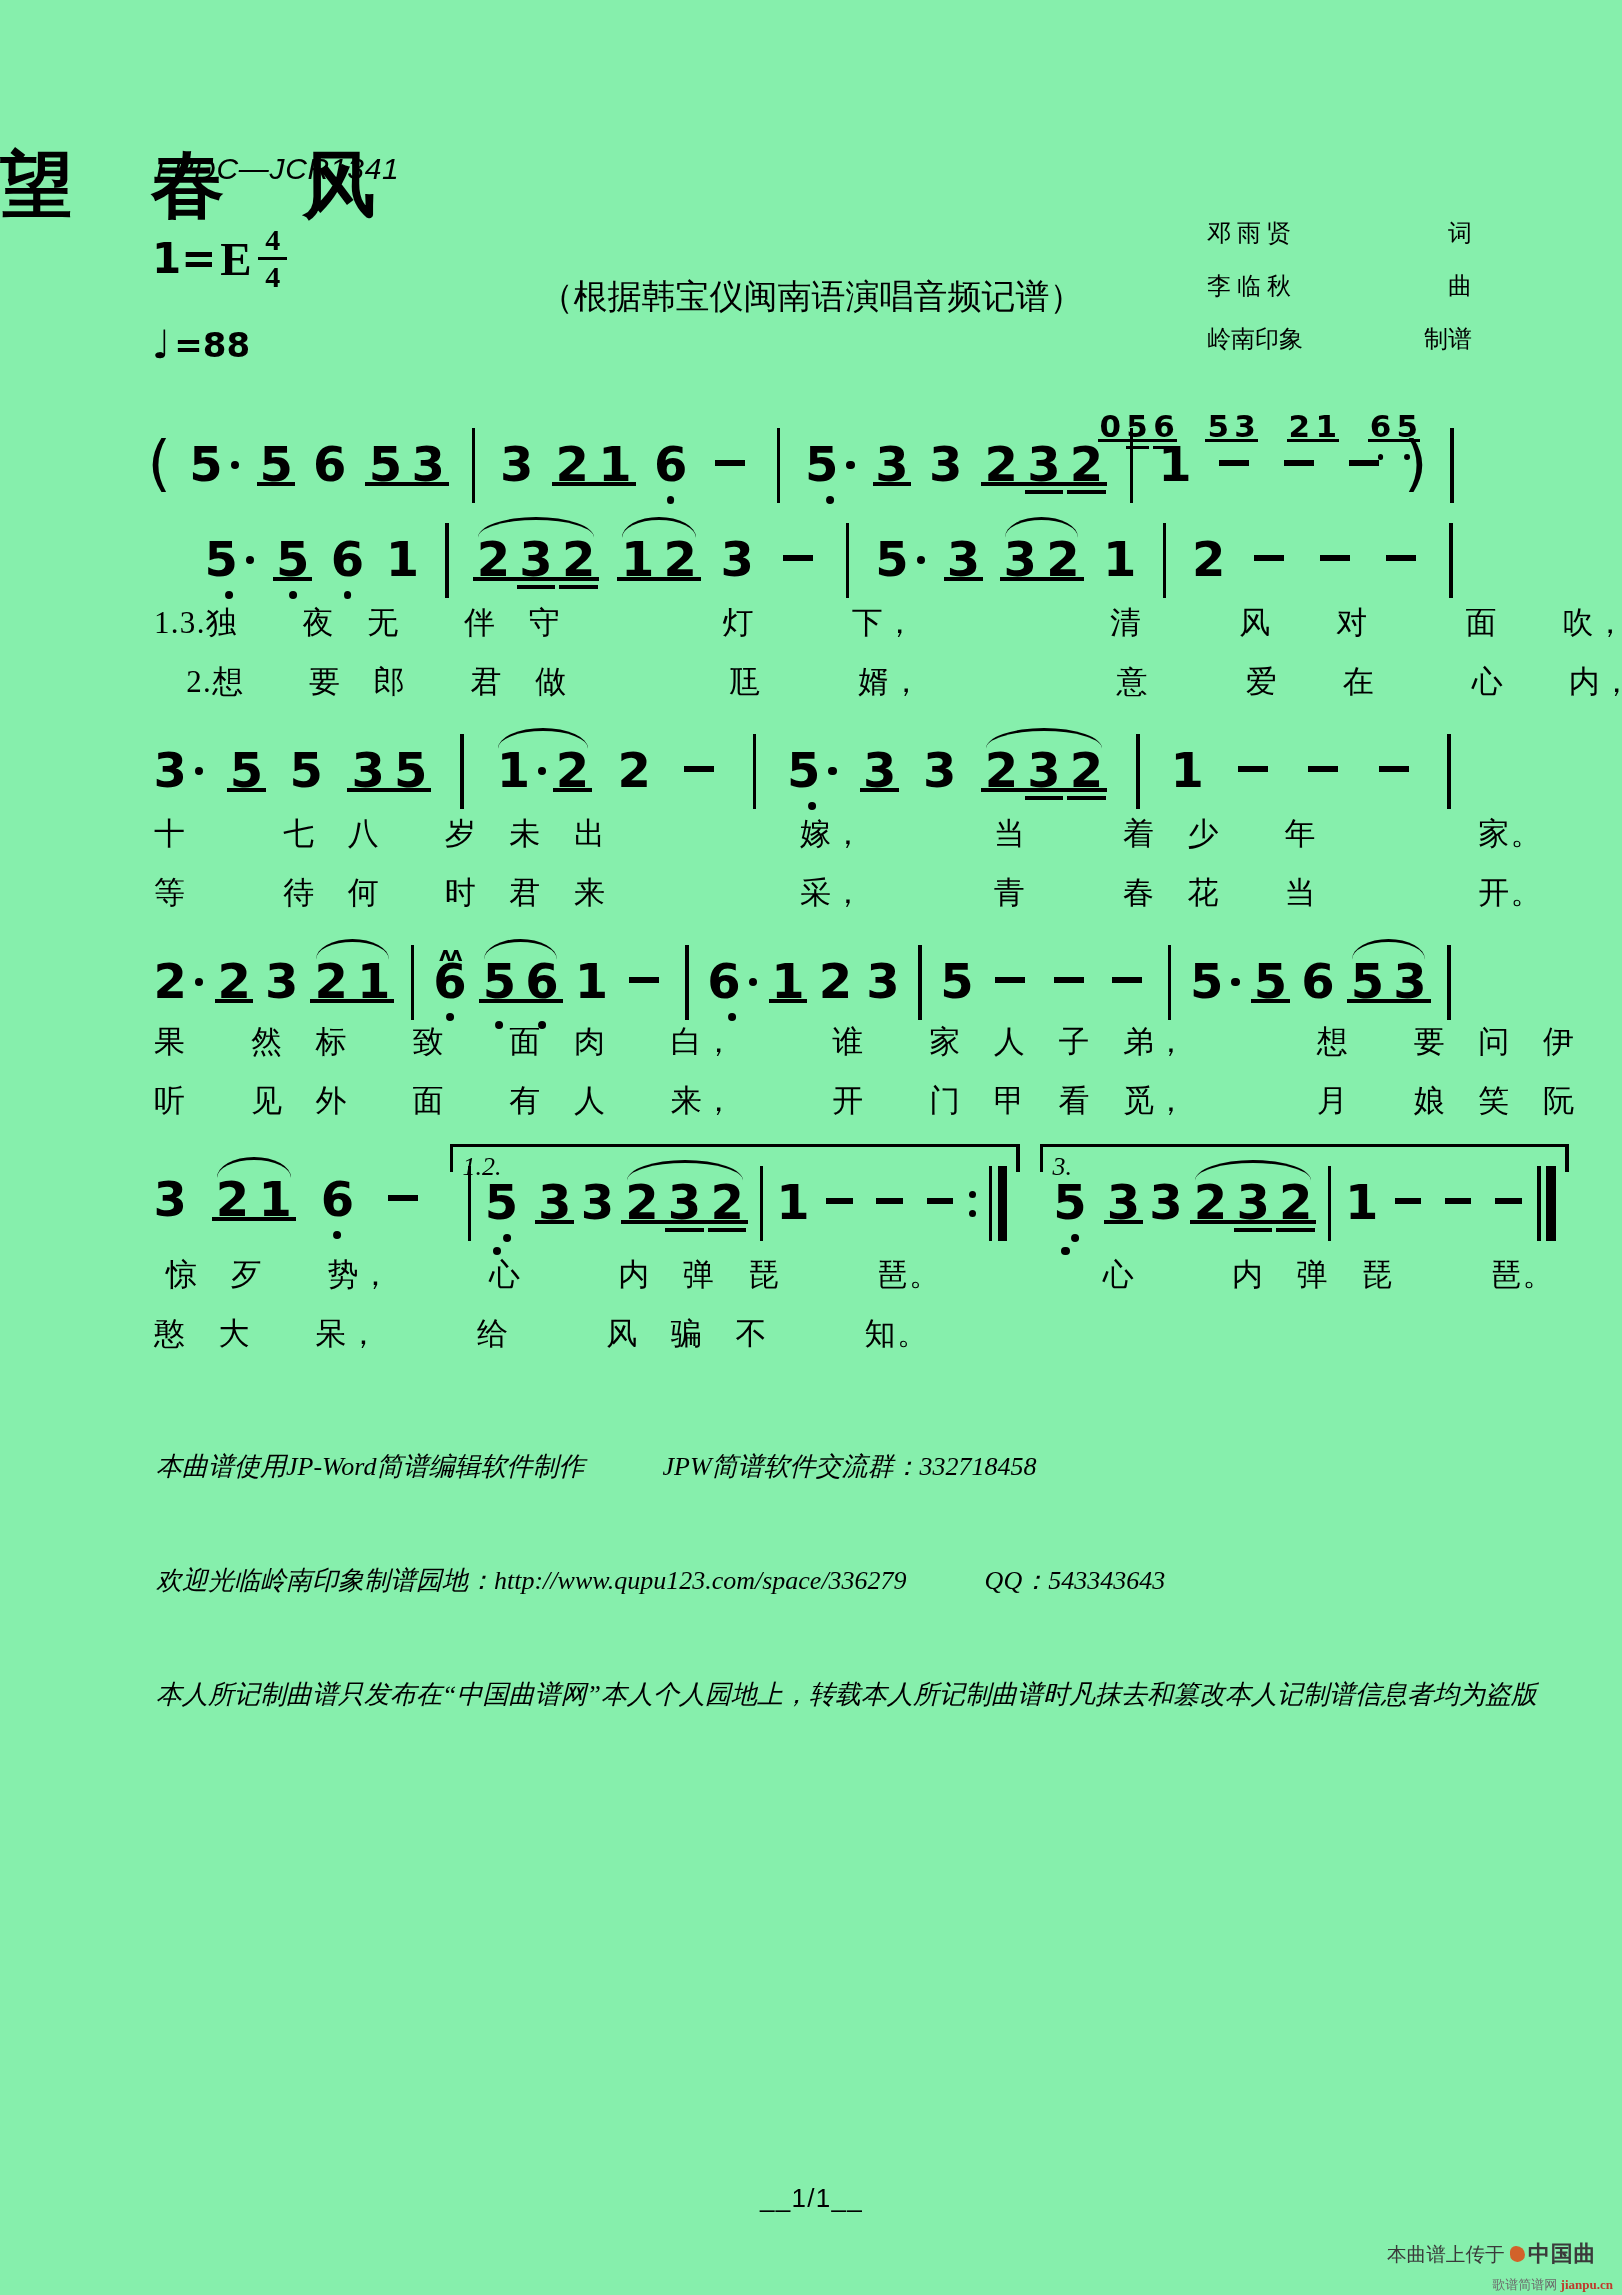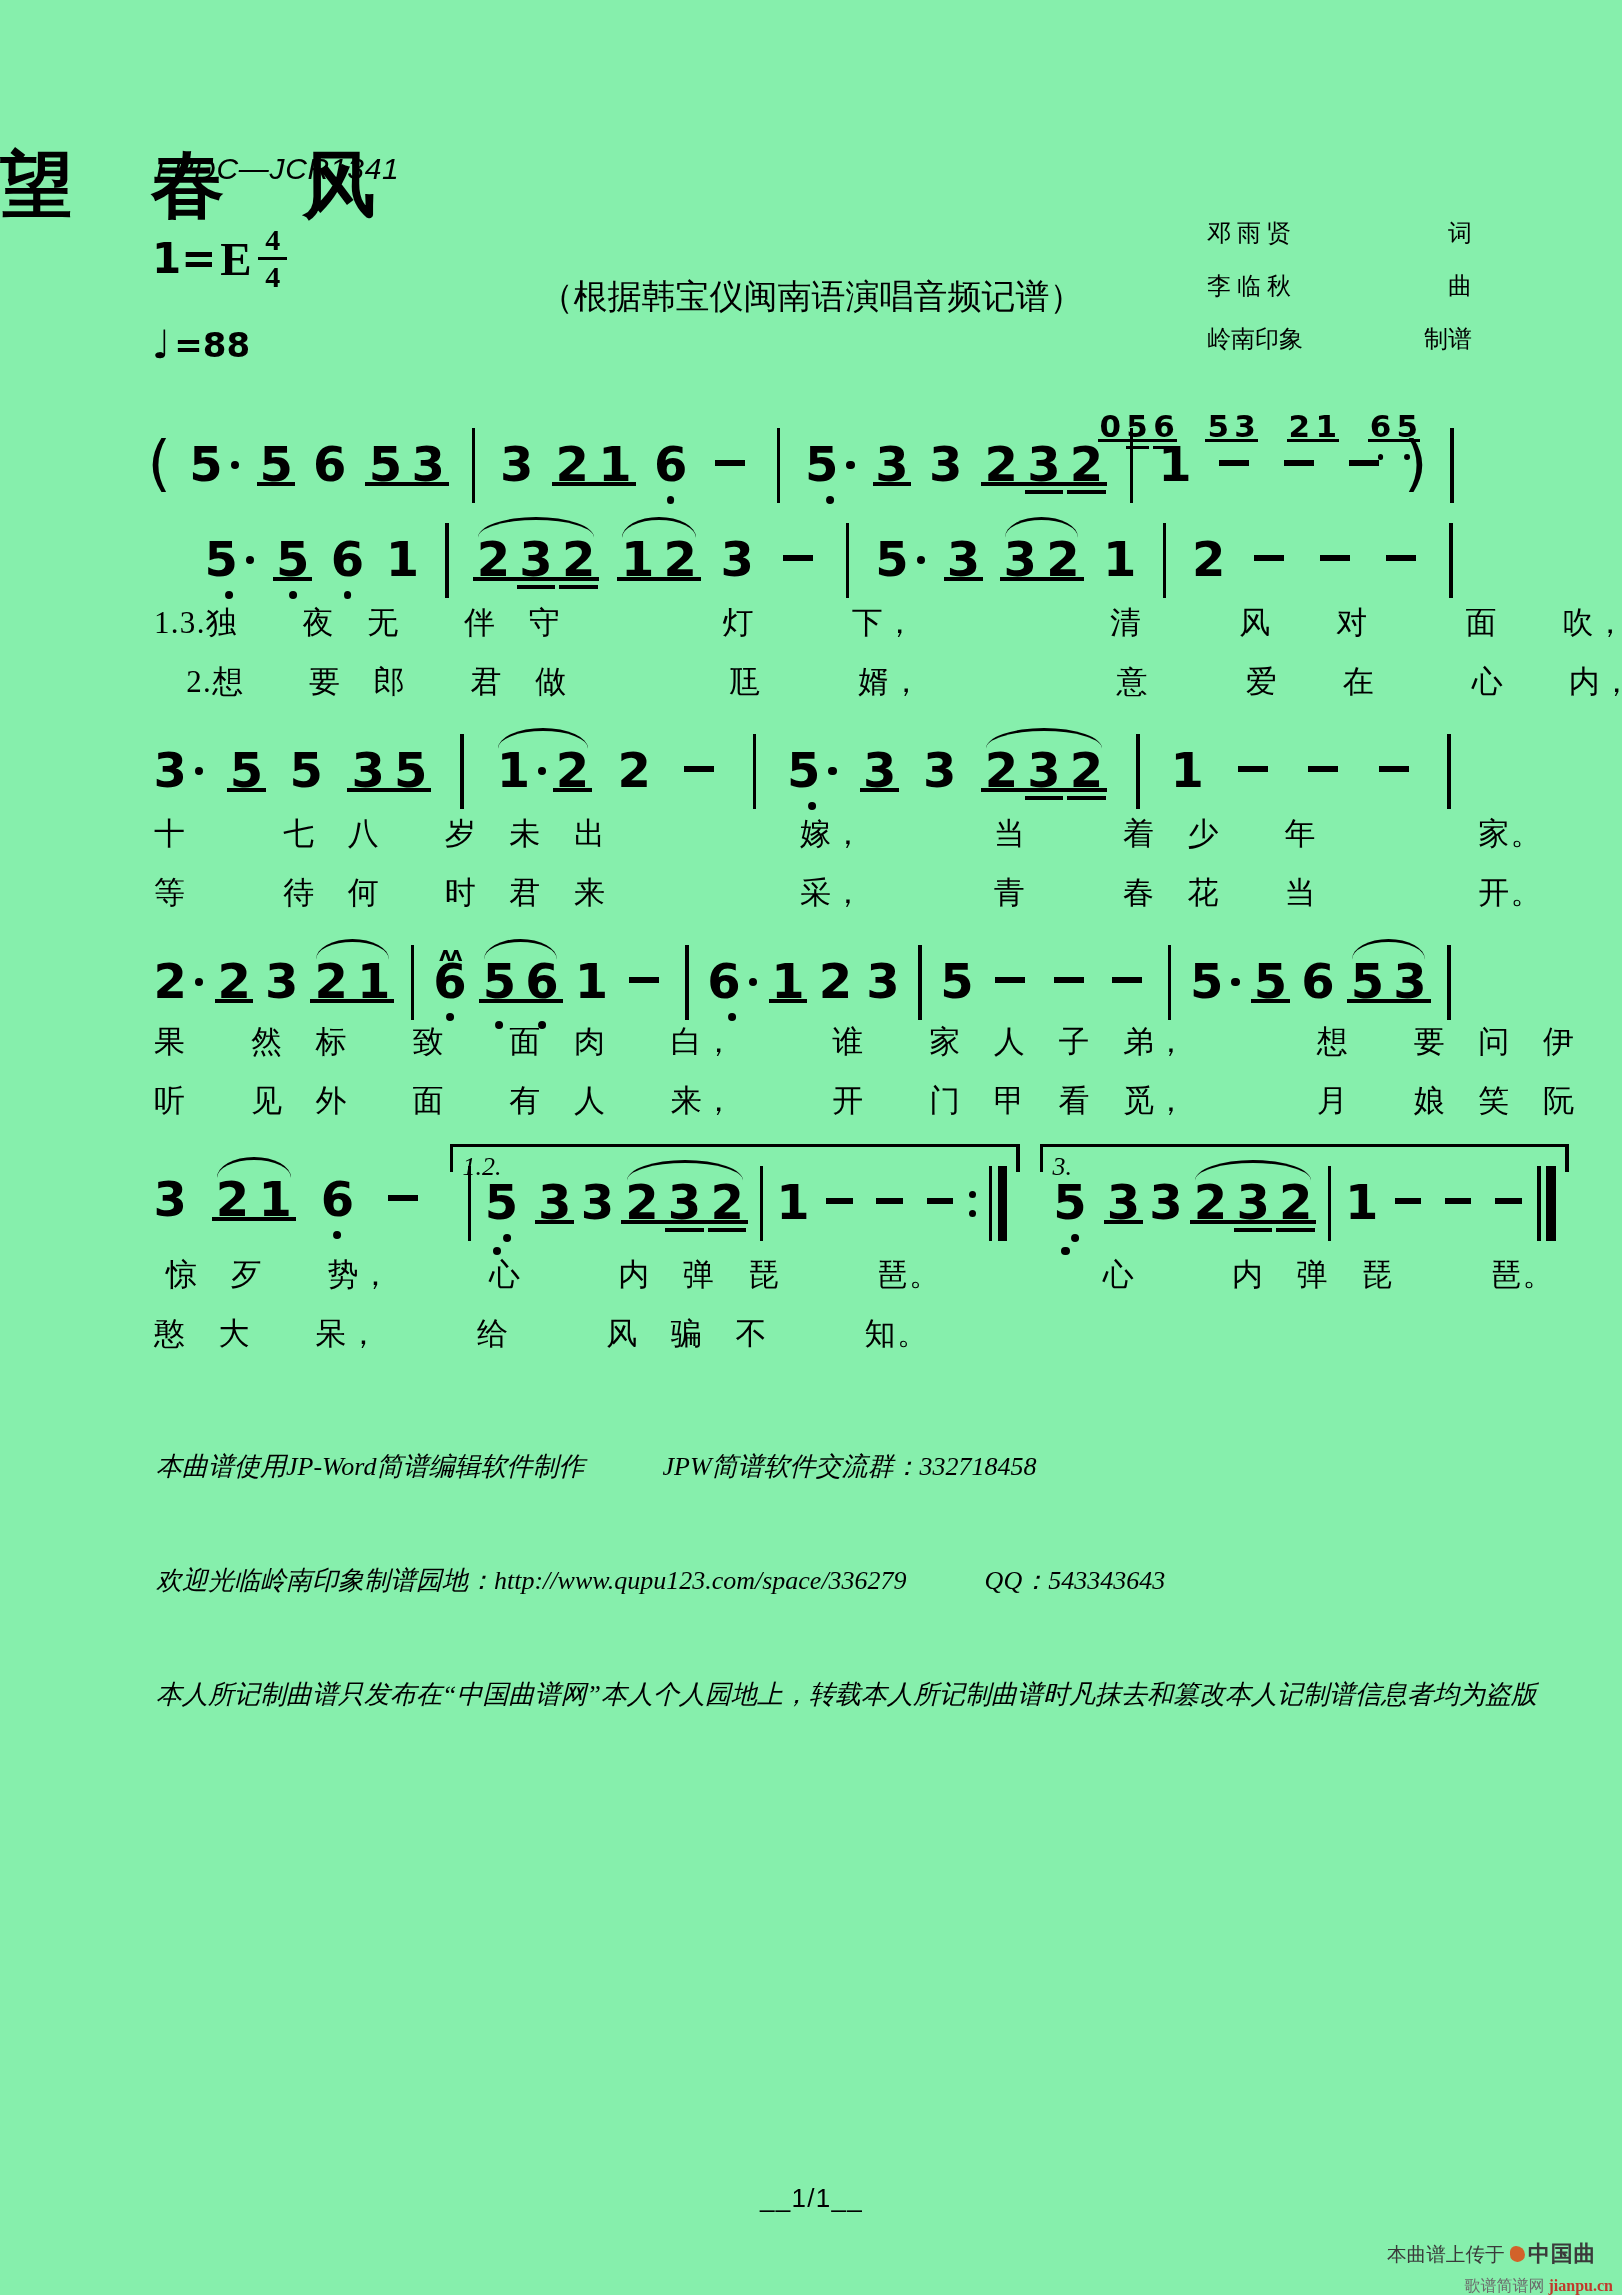--- a/index.html
+++ b/index.html
@@ -65,21 +65,21 @@
   .lyric{position:absolute;left:154px;font-size:31px;white-space:pre;letter-spacing:1.3px;}
   
   .foot{position:absolute;left:156px;top:1372px;font-style:italic;font-size:26px;line-height:38px;white-space:pre;}
   .pageno{position:absolute;left:0;top:2183px;width:100%;text-align:center;font-size:26px;
           font-family:"Liberation Sans",sans-serif;letter-spacing:1.3px;}
   
   .wm{position:absolute;right:10px;top:2224px;width:226px;overflow:hidden;margin-top:15px;}
   .wmrow1{display:flex;align-items:center;white-space:nowrap;font-size:19.6px;color:#3a3a3a;}
   .wmlogo{display:inline-block;width:15.7px;height:15.7px;border-radius:40% 60% 50% 50%;margin:0 2.6px 0 5.2px;}
   .wmbold{font-weight:bold;font-size:22px;letter-spacing:0.7px;white-space:nowrap;}
-  .wmrow2{margin-top:6.5px;text-align:right;font-size:16px;white-space:nowrap;color:#6b6b6b;}
+  .wmrow2{margin-top:6.5px;text-align:right;font-size:13px;white-space:nowrap;color:#6b6b6b;}
   .wmurl{font-weight:bold;}
 </style>
 </head>
 <body>
 
 <div id="page">
 
   <div class="catalog">LPDC—JCR1341</div>
   <div class="title">望　春　风</div>
 

